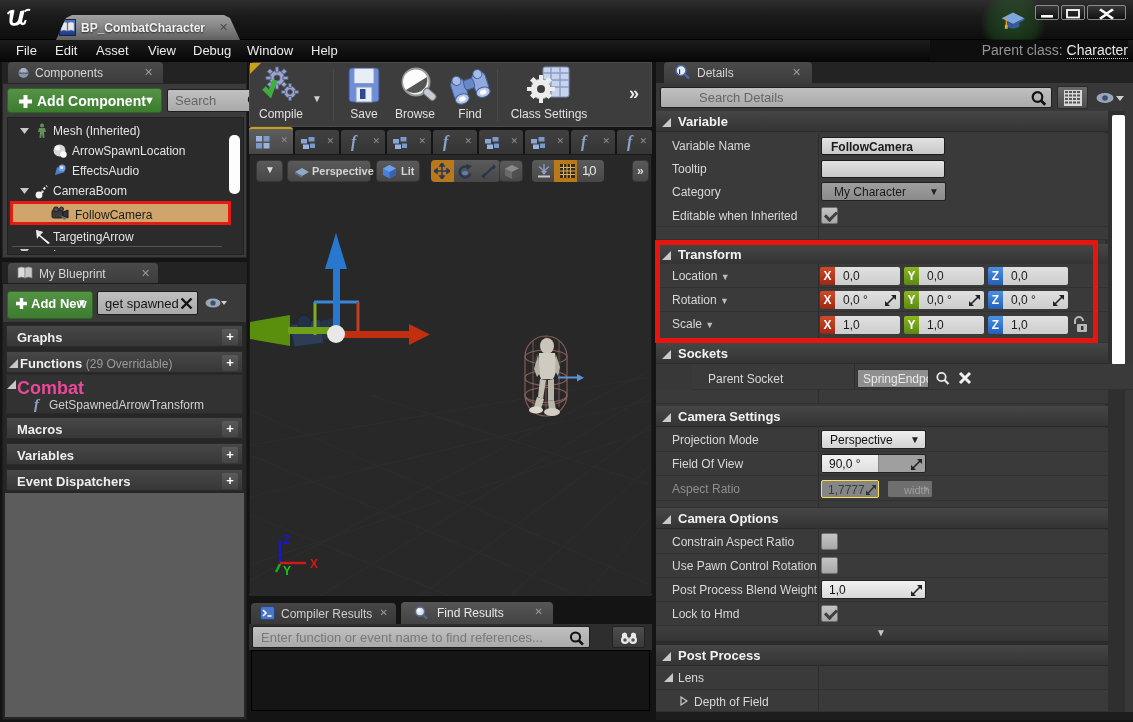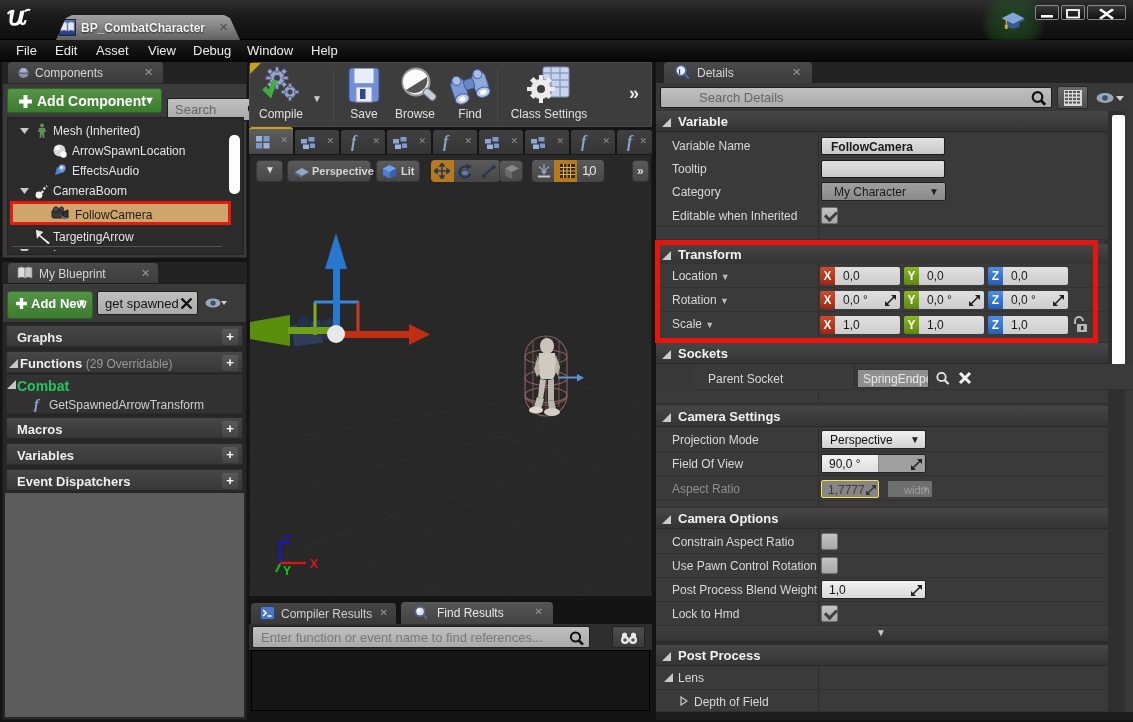--- a/index.html
+++ b/index.html
@@ -103,20 +103,21 @@
 </div>
 <div class="abs" id="menubar">
 <span class="mi" style="left:16px">File</span>
 <span class="mi" style="left:55px">Edit</span>
 <span class="mi" style="left:96px">Asset</span>
 <span class="mi" style="left:148px">View</span>
 <span class="mi" style="left:193px">Debug</span>
 <span class="mi" style="left:247px">Window</span>
 <span class="mi" style="left:311px">Help</span>
 </div>
+<div class="abs" id="parentclass">Parent class: <b>Character</b></div>
 
 <div class="abs" id="leftcol">
   <div class="abs" style="left:0;top:0;width:245px;height:21px;background:#232323;"></div>
   <div class="abs" style="left:0;top:200px;width:245px;height:21px;background:#232323;"></div>
 
   <div class="abs ptab" style="left:6px;top:0;width:155px;height:21px;">
     <svg style="position:absolute;left:8px;top:3px" width="15" height="15" viewBox="0 0 15 15">
           <circle cx="7.5" cy="8" r="5" fill="#8a93a8"></circle>
           <circle cx="7.5" cy="6" r="3" fill="#aab3c6"></circle>
           <rect x="2" y="7.5" width="11" height="1.4" fill="#5a6376"></rect>
@@ -125,21 +126,21 @@
     <span class="px" style="position:absolute;left:136px;top:4px;font-size:11px">✕</span>
   </div>
   <div class="abs" id="comp-body">
     <div class="abs greenbtn" style="left:4px;top:4px;width:155px;height:25px;font-size:14px;">
       <svg style="position:absolute;left:11px;top:6px" width="13" height="13" viewBox="0 0 13 13">
             <path d="M6.5 0 V13 M0 6.5 H13" stroke="#fff" stroke-width="4"></path>
           </svg>
       <span style="position:absolute;left:29px;top:4px;">Add Component</span>
       <span style="position:absolute;right:6px;top:5px;font-size:11px;">▼</span>
     </div>
-    <div class="abs searchbox" style="left:164px;top:14px;width:99px;height:23px;font-size:13px;padding-left:36px;">
+    <div class="abs searchbox" style="left:164px;top:5px;width:99px;height:23px;font-size:13px;padding-left:36px;">
       <span style="position:absolute;left:7px;top:3px;">Search</span>
       <svg style="position:absolute;right:3px;top:3px" width="16" height="16" viewBox="0 0 16 16">
             <circle cx="7" cy="6.5" r="4.2" fill="none" stroke="#111" stroke-width="2"></circle>
             <line x1="10" y1="10" x2="14" y2="14" stroke="#111" stroke-width="2.4"></line>
           </svg>
     </div>
     <div class="abs" id="comp-tree">
       <div class="trow" style="top:23px;">
         <svg style="position:absolute;left:44px;top:2px" width="16" height="16" viewBox="0 0 16 16">
               <circle cx="7.5" cy="7.5" r="6" fill="#d8d8d8"></circle>
@@ -242,21 +243,21 @@
           <svg style="position:absolute;left:2px;top:7px" width="9" height="9" viewBox="0 0 9 9">
             <polygon points="9,0 9,9 0,9" fill="#c8c8c8"></polygon>
           </svg>
           <span style="position:absolute;left:13px;top:4px">Functions <span style="font-weight:normal;color:#9a9a9a;font-size:12px">(29 Overridable)</span></span>
           <div class="secplus">+</div>
         </div>
     <div class="abs" style="top:90px;left:3px;width:237px;height:40px;background:#323232;border:1px solid #2a2a2a;">
       <svg style="position:absolute;left:0px;top:5px" width="9" height="9" viewBox="0 0 9 9">
             <polygon points="9,0 9,9 0,9" fill="#c8c8c8"></polygon>
           </svg>
-      <span style="position:absolute;left:10px;top:3px;color:#22c55e;font-weight:bold;font-size:14px;">Combat</span>
+      <span style="position:absolute;left:10px;top:3px;color:#ec4899;font-weight:bold;font-size:18px;">Combat</span>
       <span style="position:absolute;left:27px;top:21px;color:#8fa3c8;font-size:15px;font-family:'Liberation Serif',serif;font-style:italic;font-weight:bold;">f</span>
       <span style="position:absolute;left:42px;top:23px;color:#cfcfcf;font-size:12px;">GetSpawnedArrowTransform</span>
     </div>
     <div class="abs sechdr" style="top:133px;">
           <span style="position:absolute;left:10px;top:4px">Macros</span>
           <div class="secplus">+</div>
         </div>
     <div class="abs sechdr" style="top:159px;">
           <span style="position:absolute;left:10px;top:4px">Variables</span>
           <div class="secplus">+</div>

